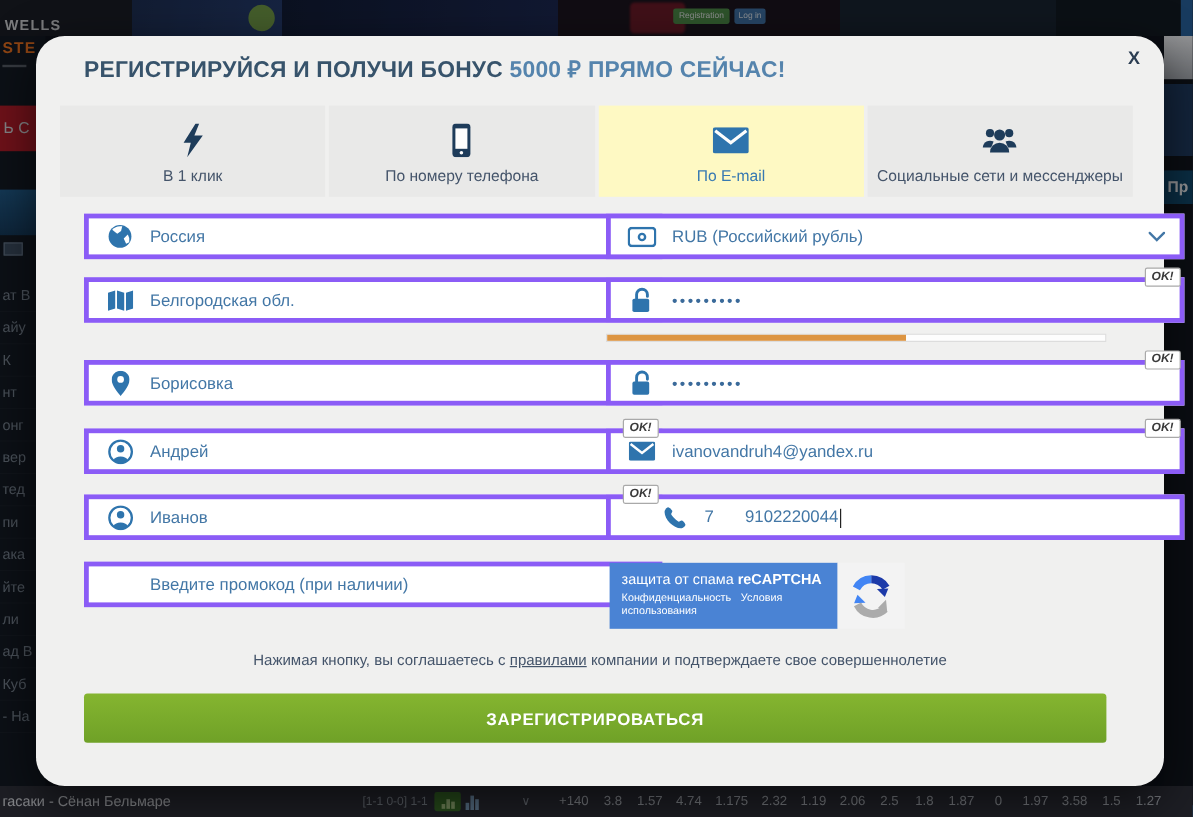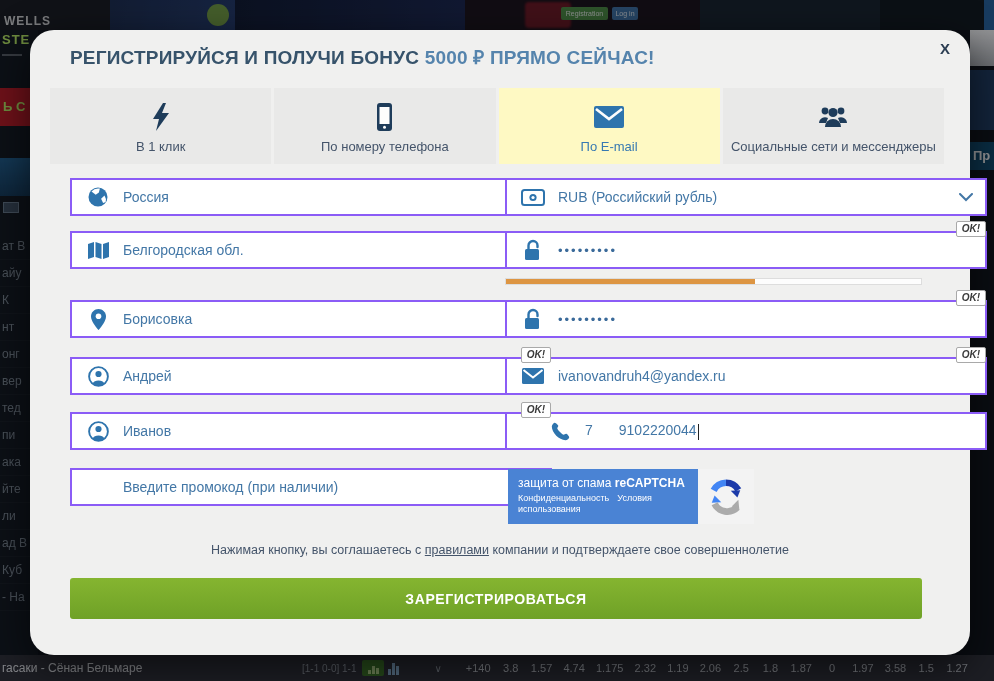--- a/index.html
+++ b/index.html
@@ -16,23 +16,23 @@
   .seg5{width:180px;background:#14202a;}
   .seg6{flex:1;background:#0d141a;}
   .brand-wells{position:absolute;left:4px;bottom:2px;color:#d8d8d8;font-weight:bold;font-size:12px;letter-spacing:1px;}
   .ball{position:absolute;right:6px;top:4px;width:22px;height:22px;border-radius:50%;background:#86b33c;opacity:.85;}
   .redblob{position:absolute;left:60px;top:2px;width:46px;height:26px;background:#6d1420;border-radius:4px;filter:blur(1px);}
   .reg-btn{position:absolute;left:561px;top:7px;width:47px;height:13px;background:#4d8f43;border-radius:2px;color:#eef3ea;font-size:7px;line-height:13px;text-align:center;}
   .login-btn{position:absolute;left:612px;top:7px;width:26px;height:13px;background:#3f74a8;border-radius:2px;color:#eaf1f7;font-size:7px;line-height:13px;text-align:center;}
   .corner-blue{position:absolute;right:0;top:0;width:10px;height:30px;background:#2563a0;}
 
   .leftrail{position:absolute;left:0;top:30px;width:38px;height:651px;background:#10151c;}
-  .lr-ste{position:absolute;left:2px;top:2px;color:#bef264;font-weight:bold;font-size:13px;letter-spacing:1px;}
+  .lr-ste{position:absolute;left:2px;top:2px;color:#f97316;font-weight:bold;font-size:13px;letter-spacing:1px;}
   .lr-dash{position:absolute;left:2px;top:24px;width:20px;height:2px;background:#5a6066;}
-  .lr-red{position:absolute;left:0;top:58px;width:38px;height:38px;background:#c01722;color:#bef264;font-weight:bold;font-size:13px;line-height:38px;padding-left:3px;}
+  .lr-red{position:absolute;left:0;top:58px;width:38px;height:38px;background:#c01722;color:#e5e5e5;font-weight:normal;font-size:13px;line-height:38px;padding-left:3px;}
   .lr-blue{position:absolute;left:0;top:128px;width:38px;height:38px;background:linear-gradient(180deg,#1d5c8c,#123a5c);}
   .lr-monitor{position:absolute;left:3px;top:172px;width:16px;height:11px;background:#3d4e60;border:1px solid #6b7c8e;}
   .lr-items{position:absolute;left:0;top:203px;width:38px;}
   .rail-item{height:27px;line-height:27px;color:#7d8893;font-size:12px;padding-left:2px;white-space:nowrap;overflow:hidden;border-bottom:1px solid #161c24;}
 
   .rightrail{position:absolute;right:0;top:30px;width:24px;height:651px;background:#0b0f15;}
   .rr-white{position:absolute;right:0;top:0;width:24px;height:36px;background:linear-gradient(180deg,#ffffff,#b9bcc0);}
   .rr-darkblue{position:absolute;right:0;top:40px;width:24px;height:60px;background:#1c3a60;}
   .rr-pr{position:absolute;right:0;top:112px;width:24px;height:28px;background:#0c4a6e;color:#fff;font-weight:bold;font-size:13px;line-height:28px;padding-left:3px;}
   .rr-bottomblue{position:absolute;right:0;bottom:0;width:24px;height:10px;background:#2e6ca5;}
@@ -56,21 +56,21 @@
   .m-title .hl{color:#5584ad;}
   .m-close{position:absolute;right:16px;top:6px;font-size:15px;font-weight:bold;color:#2b3d52;cursor:pointer;padding:4px;}
 
   .tabs{position:absolute;left:20px;top:58px;width:894px;height:76px;display:flex;gap:3px;}
   .tab{flex:1;background:#e9e9e8;display:flex;flex-direction:column;align-items:center;justify-content:flex-end;padding-bottom:10px;cursor:pointer;}
   .tab .tab-icon{height:32px;display:flex;align-items:center;justify-content:center;margin-bottom:6px;}
   .tab .tab-label{font-size:13px;color:#44546a;}
   .tab.active{background:#fef9c3;}
   .tab.active .tab-label{color:#3779b2;}
 
-  .field{position:absolute;height:38px;width:482px;background:#fff;border:2px solid #8b5cf6;display:flex;align-items:center;padding:0 12px 0 14px;}
+  .field{position:absolute;height:38px;width:482px;background:#fff;border:4px solid #8b5cf6;display:flex;align-items:center;padding:0 12px 0 14px;}
   .f-icon{width:24px;display:flex;align-items:center;justify-content:center;flex:none;}
   .f-text{margin-left:13px;font-size:14px;color:#4377a6;white-space:nowrap;}
   .f-dots{margin-left:13px;font-size:13px;color:#3a6a9a;letter-spacing:2px;}
   .chev{margin-left:auto;flex:none;display:flex;align-items:center;}
   .ok-badge{position:absolute;top:-12px;right:-1px;background:#fff;border:1px solid #a9a9a9;color:#3a3a3a;font-size:10px;font-style:italic;font-weight:bold;padding:1px 5px 2px;border-radius:2px;z-index:2;}
   .strength{position:absolute;left:475px;top:248px;width:417px;height:7px;background:#fdfdfd;border:1px solid #ddd;}
   .strength .fill{height:100%;width:60%;background:#dd9542;}
   .caret{display:inline-block;width:1px;height:16px;background:#222;vertical-align:middle;margin-left:1px;}
   .phone-gap{display:inline-block;width:26px;}
 

